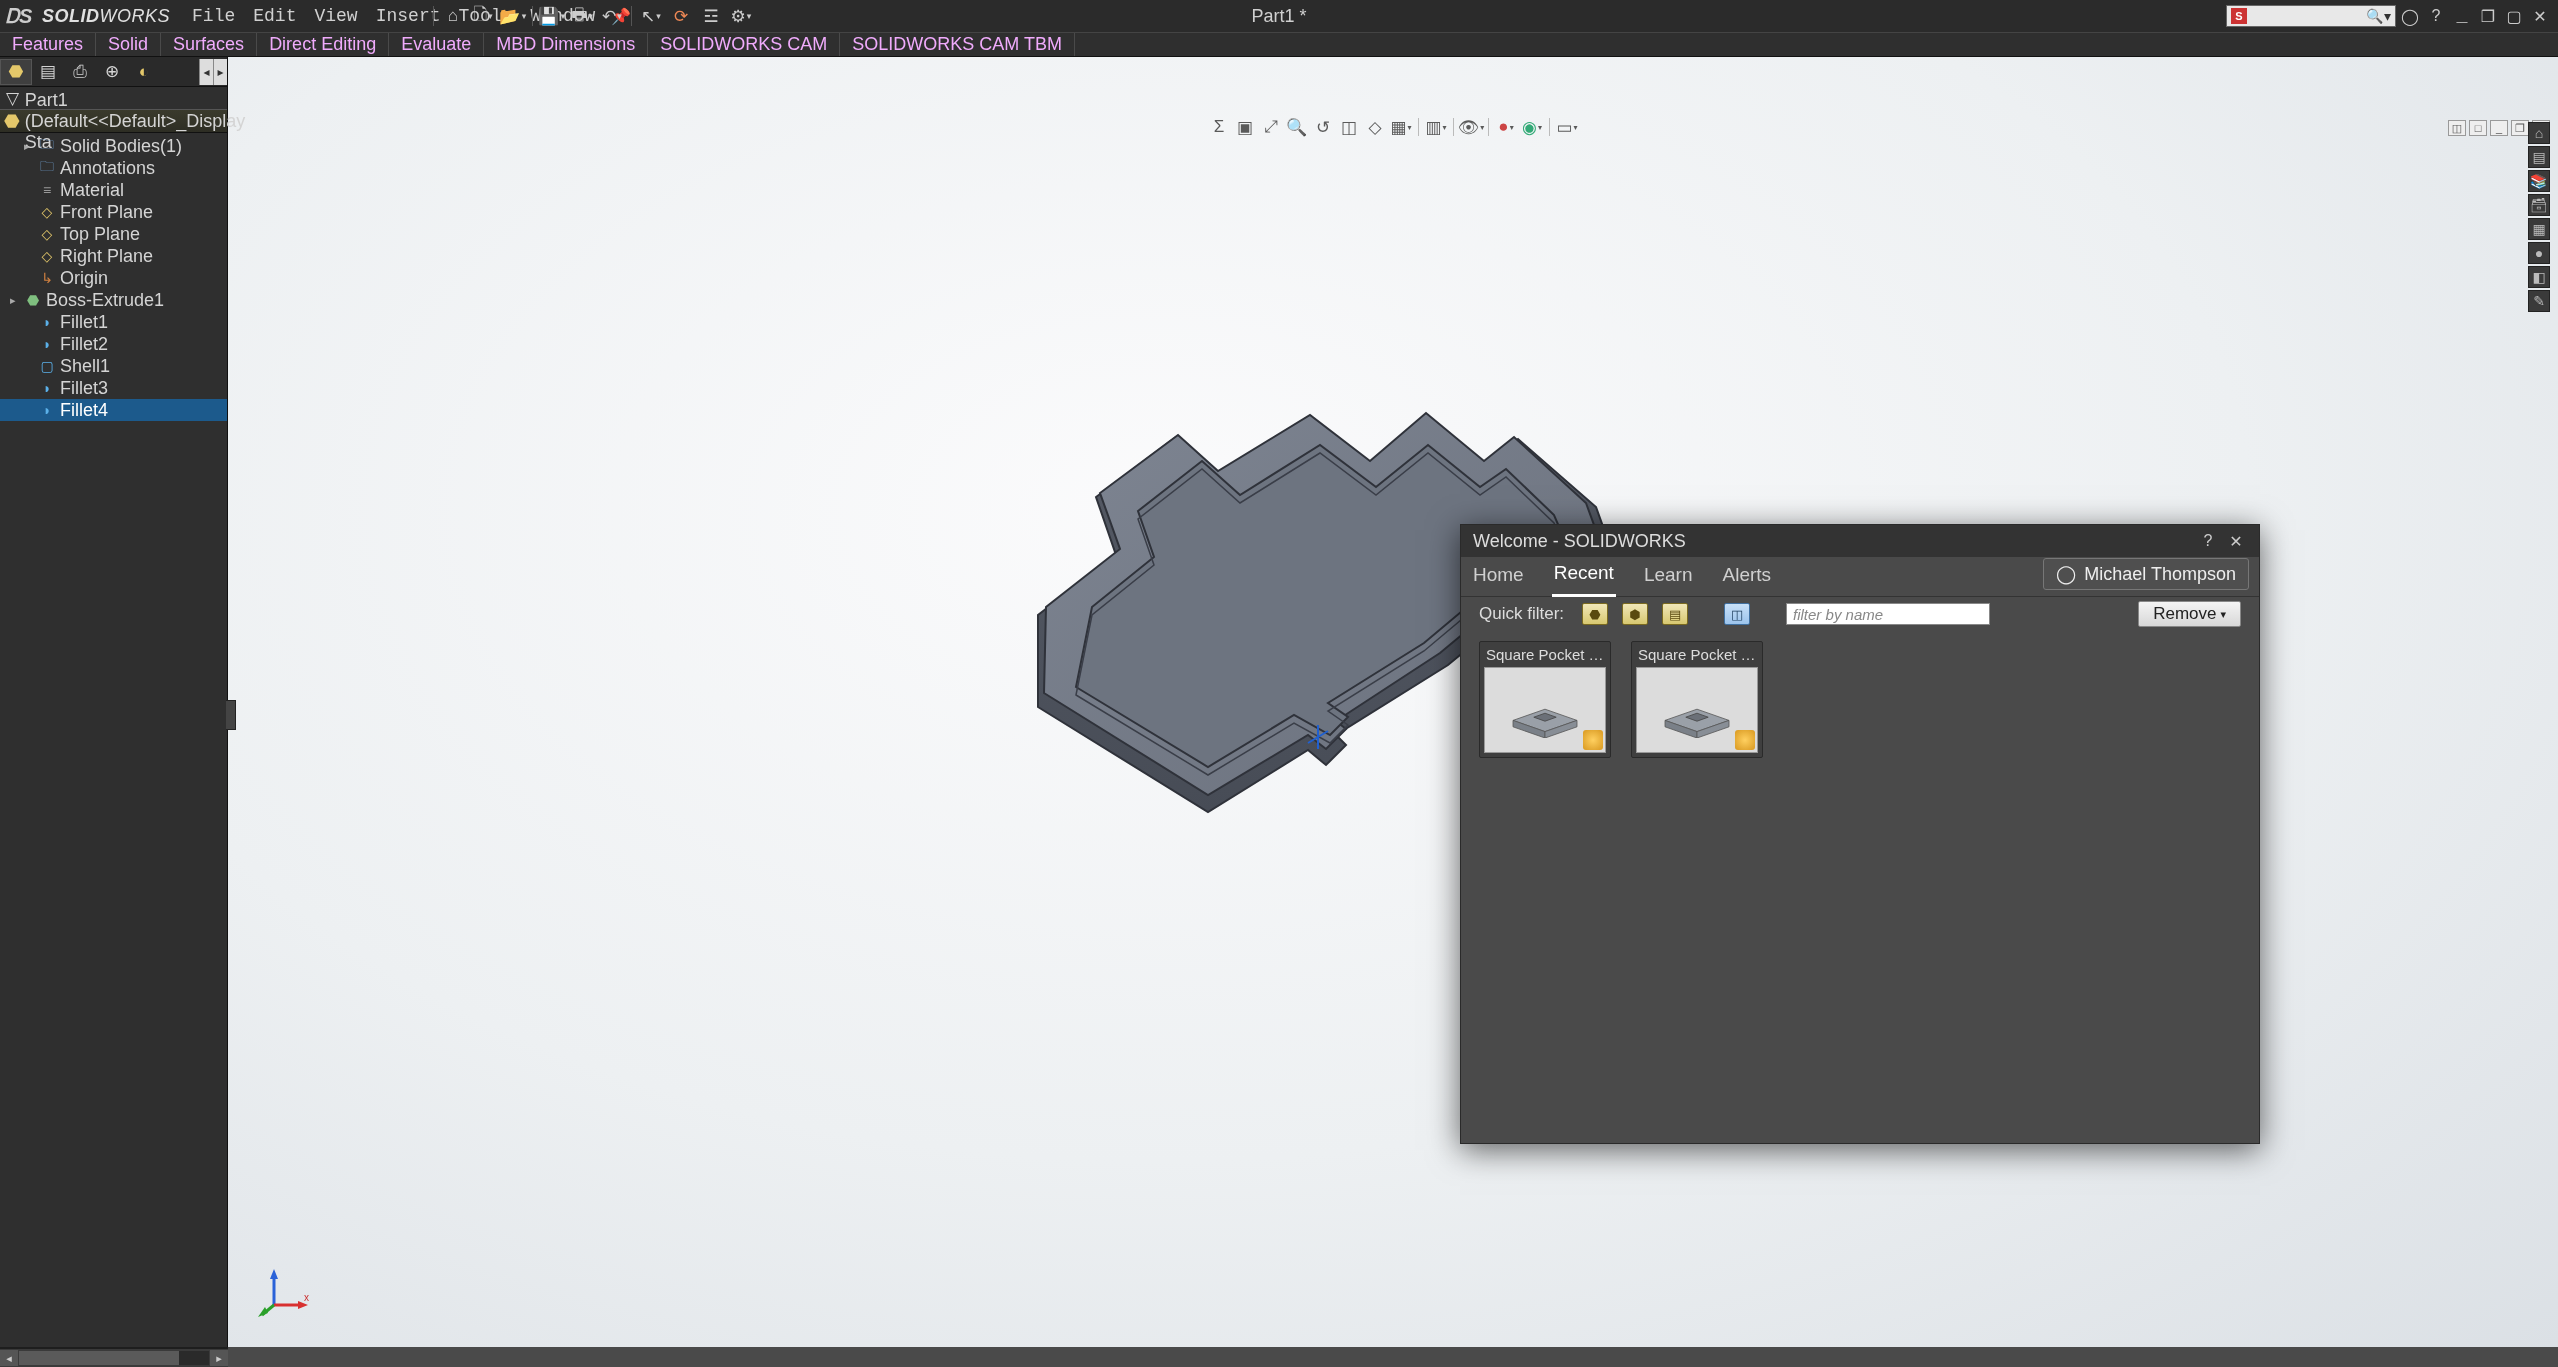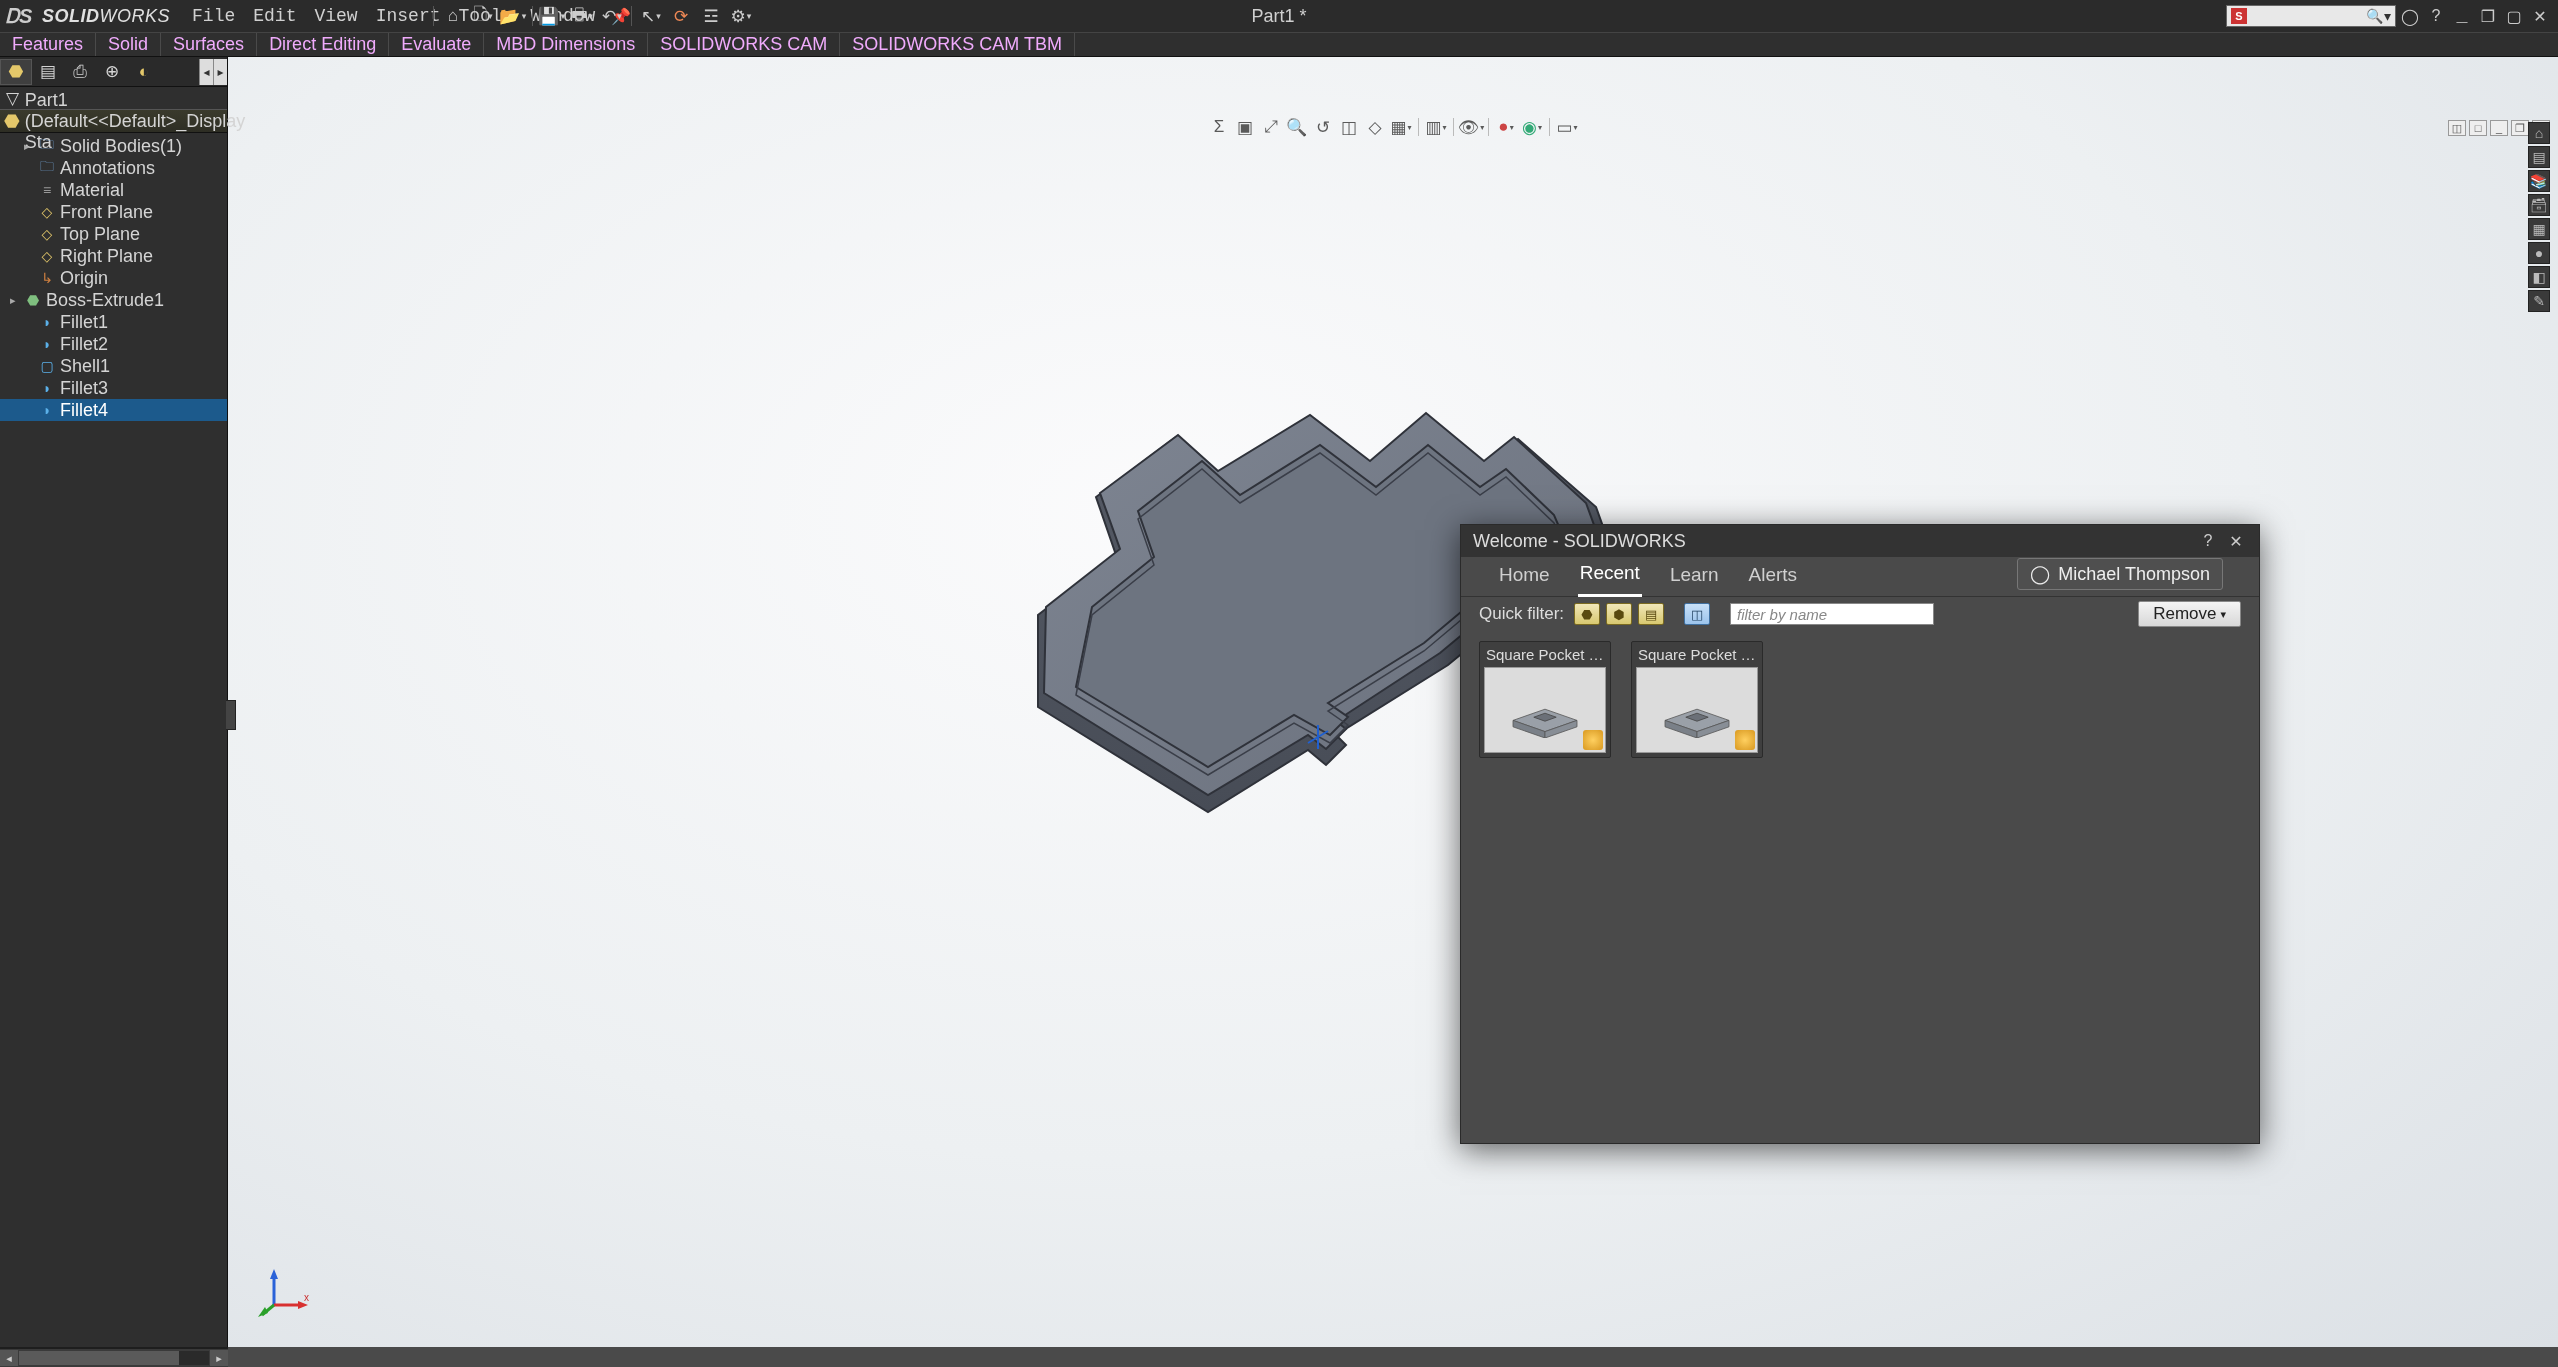--- a/index.html
+++ b/index.html
@@ -82,31 +82,31 @@
 .status-bar { position:absolute; left:228px; right:0; bottom:0; height:20px; background:#4a4a4a; }
 
 
 .splitter { position:absolute; left:226px; top:700px; width:10px; height:30px; background:#444; border:1px solid #222; border-left:none; }
 
 
 .dialog { position:absolute; top:524px; left:1460px; width:800px; height:620px; background:#4a4a4a; border:1px solid #2a2a2a; box-shadow:0 6px 30px rgba(0,0,0,0.6); color:#ddd; display:flex; flex-direction:column; }
 .dlg-title { height:28px; background:#333; display:flex; align-items:center; padding:16px 12px; font-size:18px; }
 .dlg-title .spacer{ flex:1;}
 .dlg-title .tbtn{ width:22px; height:22px; display:flex; align-items:center; justify-content:center; color:#ccc; font-size:16px; margin-left:6px;}
-.dlg-tabs { height:40px; display:flex; align-items:flex-end; padding:0 36px; gap:26px; font-size:19px; border-bottom:1px solid #333; }
+.dlg-tabs { height:40px; display:flex; align-items:flex-end; padding:0 10px; gap:26px; font-size:19px; border-bottom:1px solid #333; }
 .dlg-tabs .dtab{ padding:8px 2px 10px; color:#d0d0d0; cursor:default; }
 .dlg-tabs .dtab.active{ color:#fff; border-bottom:3px solid #fff; margin-bottom:-1px; }
 .dlg-tabs .right{ margin-left:auto; }
 .login-chip{ border:1px solid #777; border-radius:3px; padding:4px 12px; display:flex; align-items:center; gap:8px; font-size:18px; color:#eee; background:#4f4f4f; margin-bottom:6px;}
 .dlg-sub { height:30px; display:flex; align-items:flex-end; gap:20px; padding:0 18px; font-size:17px; }
 .dlg-sub .stab{ padding:4px 2px; cursor:default; color:#ccc;}
 .dlg-sub .stab.active{ color:#fff; text-decoration:underline; }
 .dlg-sub .right{ margin-left:auto;}
 .btn-3d{ background:linear-gradient(#f4f4f4,#d8d8d8); border:1px solid #888; color:#222; font-size:17px; padding:2px 14px; border-radius:2px; display:inline-flex; align-items:center; gap:4px; cursor:default;}
-.filter-row{ height:34px; display:flex; align-items:center; padding:0 18px; gap:6px; font-size:17px;}
+.filter-row{ height:34px; display:flex; align-items:center; padding:0 18px; gap:14px; font-size:17px;}
 .filter-row .lbl{ color:#ddd; margin-right:4px;}
 .qf-btn{ width:26px; height:22px; background:linear-gradient(#f0e6b8,#d8c870); border:1px solid #7a6a20; border-radius:2px; display:flex; align-items:center; justify-content:center; color:#5a4a10; font-size:13px;}
 .qf-btn.alt{ background:linear-gradient(#c8e0f8,#9cc4ec); border-color:#4070a0; color:#204060;}
 .filter-input{ flex:0 0 204px; height:22px; background:#fff; border:1px solid #888; padding:0 6px; font-size:15px; font-style:italic; color:#888; display:flex; align-items:center;}
 .dlg-body{ flex:1; padding:10px 18px; display:flex; gap:20px; align-items:flex-start; }
 .recent-card{ width:132px; background:#3f3f3f; border:1px solid #2a2a2a; border-radius:2px; padding:4px; display:flex; flex-direction:column; gap:4px;}
 .recent-card .cap{ font-size:15px; color:#ddd; white-space:nowrap; overflow:hidden; text-overflow:ellipsis; padding:0 2px;}
 .recent-card .thumb{ height:86px; background:#dcdcdc; border:1px solid #999; display:flex; align-items:center; justify-content:center; position:relative;}
 .recent-card .thumb svg{ width:80px; height:56px;}
 .recent-card .thumb .ovr{ position:absolute; right:2px; bottom:2px; width:20px; height:20px; background:radial-gradient(#ffd060,#d89820); border-radius:3px;}

